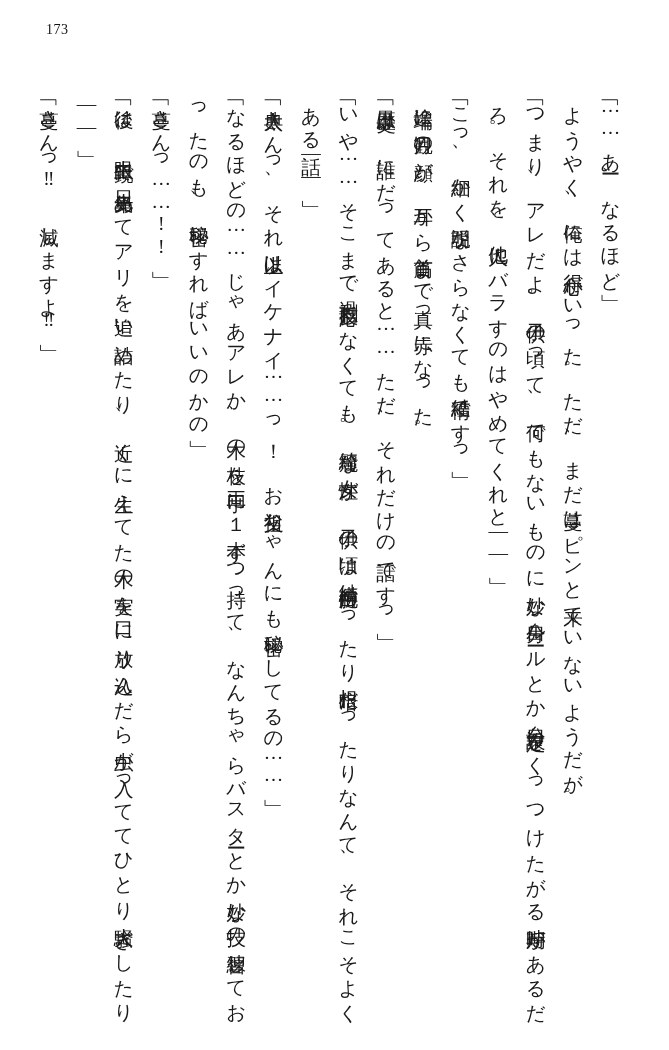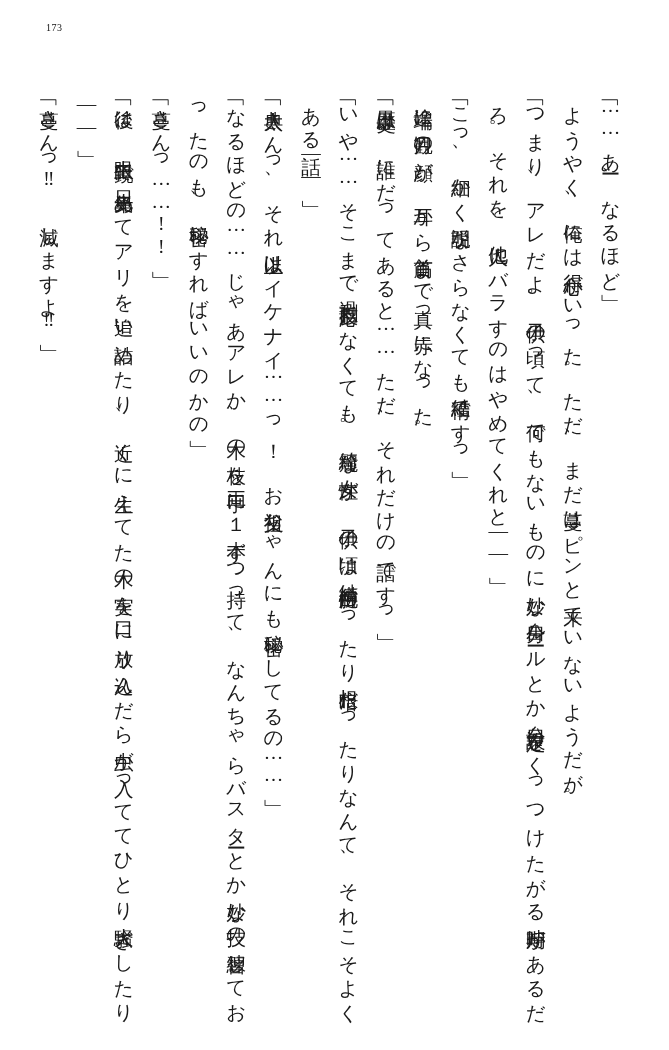--- a/index.html
+++ b/index.html
@@ -18,21 +18,21 @@
   #page {
     position: relative;
     width: 669px;
     height: 1050px;
     box-sizing: border-box;
   }
   #page-number {
     position: absolute;
     top: 22px;
     left: 46px;
-    font-size: 10px;
+    font-size: 14px;
     letter-spacing: 0.5px;
     color: #111;
     font-family: "Liberation Serif", "DejaVu Serif", serif;
   }
   #text-body {
     position: absolute;
     top: 72px;
     right: 40px;
     bottom: 36px;
     left: 46px;

